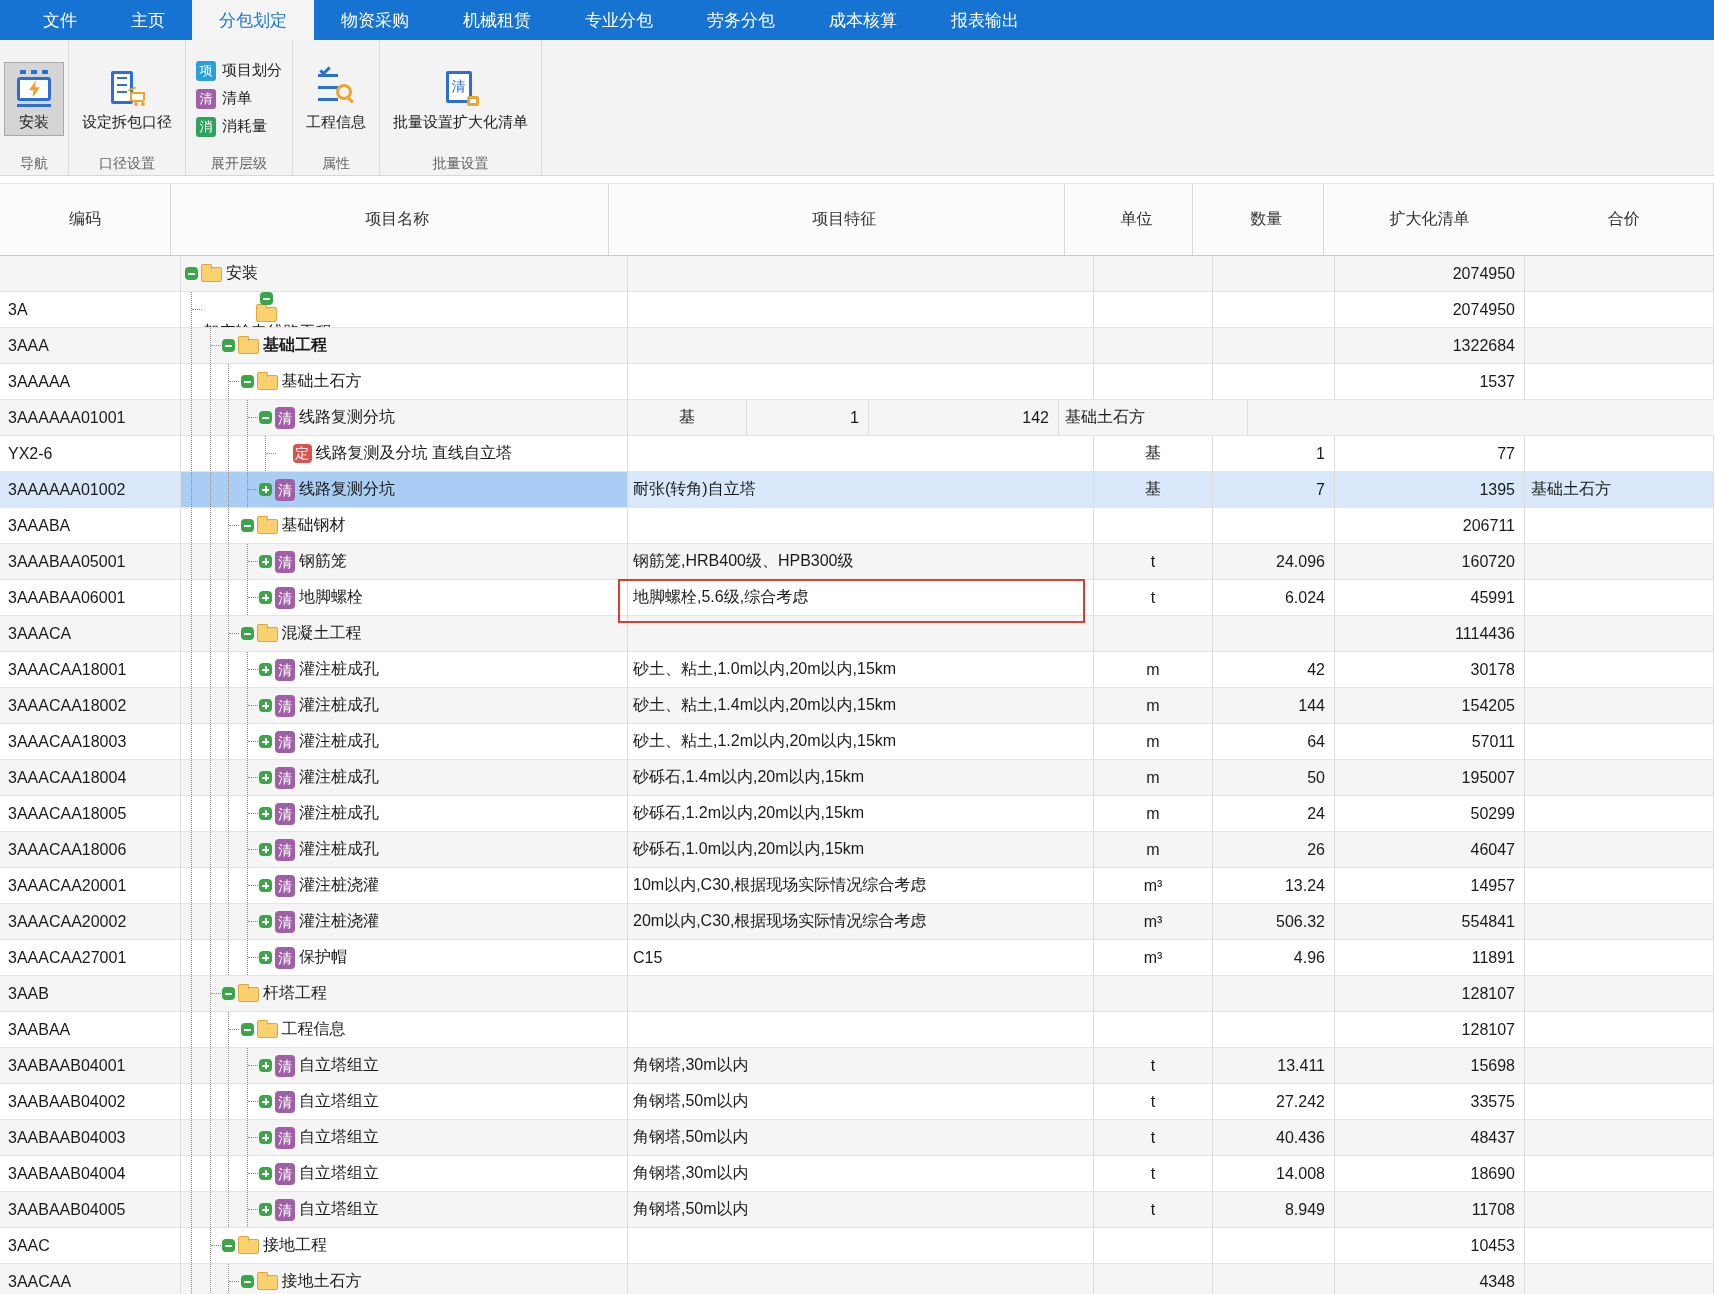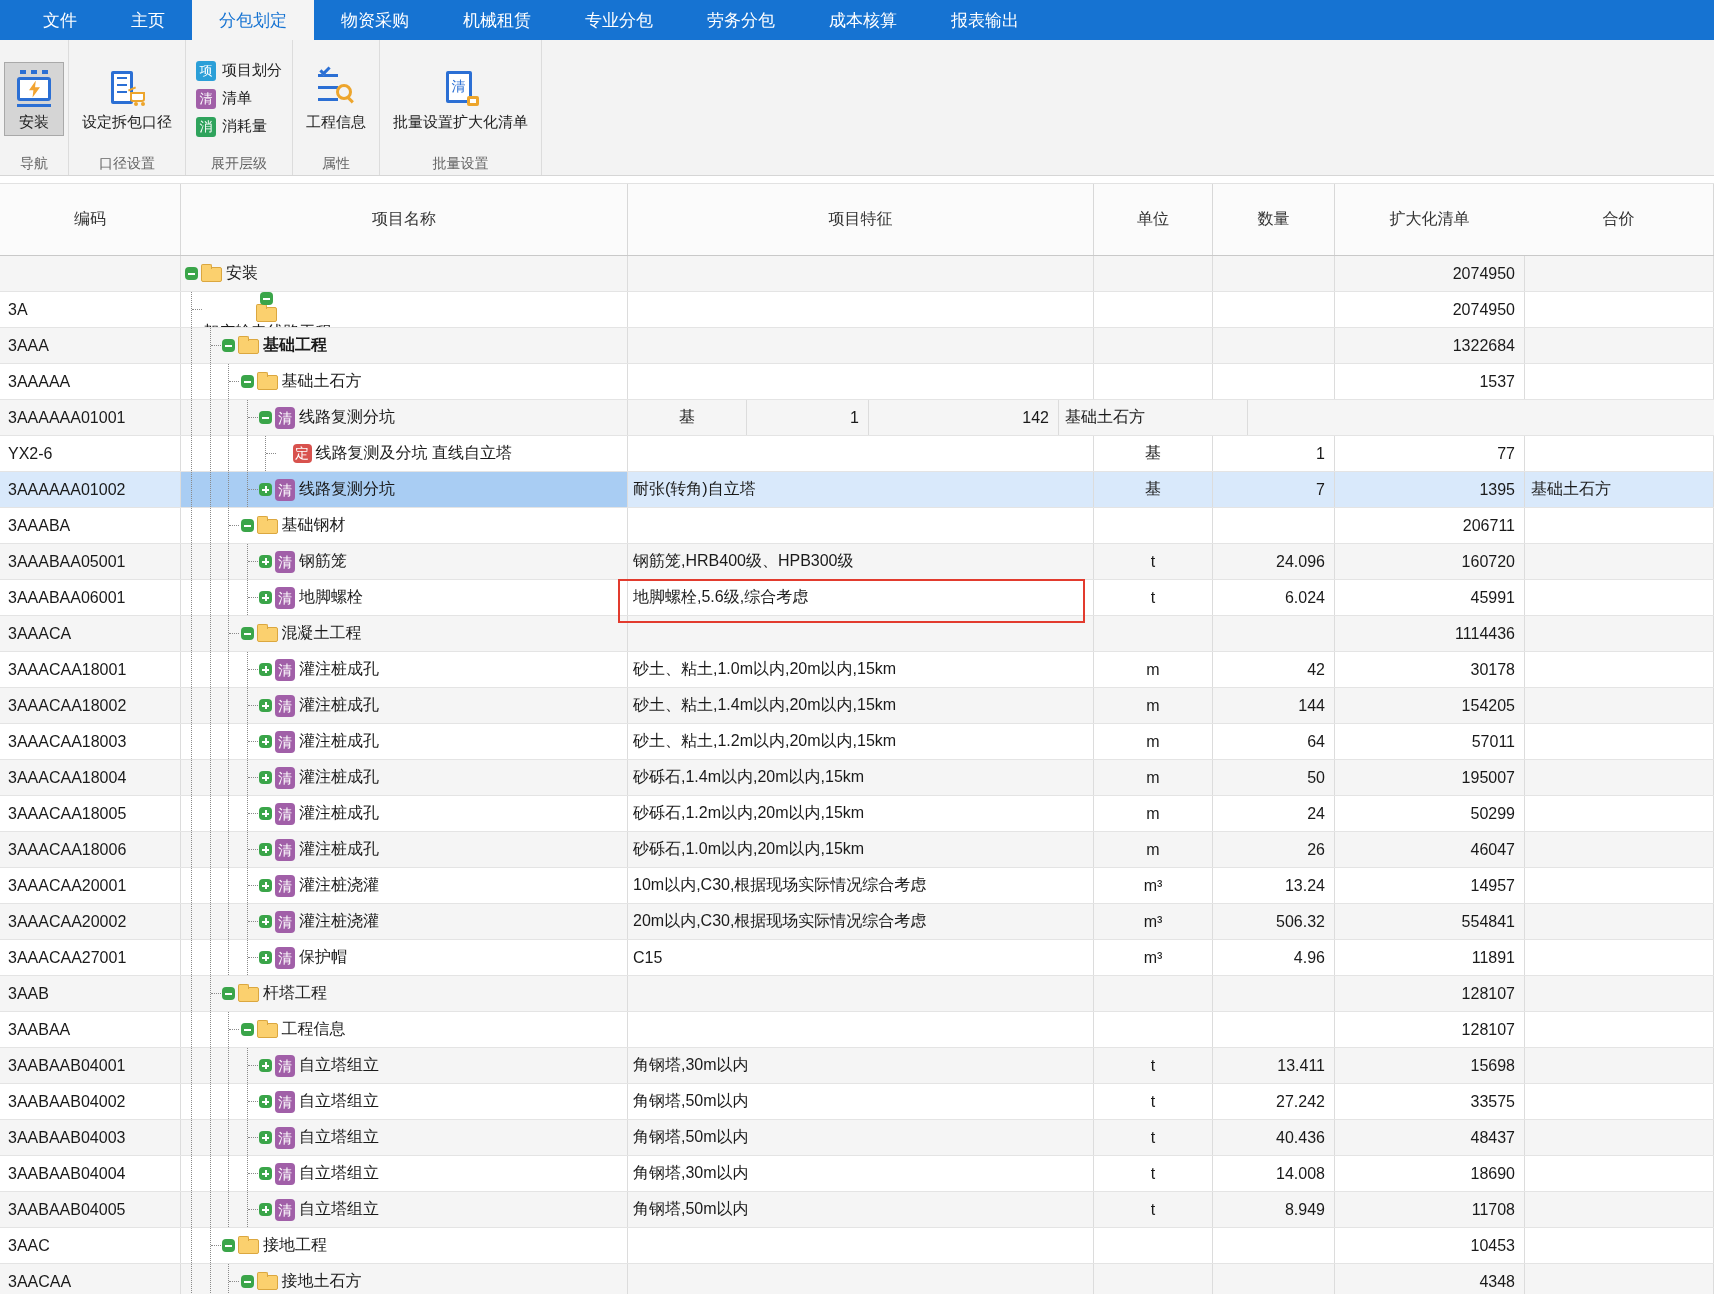--- a/index.html
+++ b/index.html
@@ -75,21 +75,21 @@
     display:flex; align-items:center; justify-content:center;
     font-size:14px; color:#2b6fd4; }
   .ic-doc .mini { position:absolute; right:1px; bottom:2px; width:12px; height:10px;
     background:#fff; border:3px solid #eda52c; border-radius:2px; }
 
   
   .gridgap { height:7px; background:#fff; }
   .grid { position:relative; }
   .ghead { display:flex; height:73px; background:#fbfbfb;
     border-top:1px solid #e2e2e2; border-bottom:1px solid #c9c9c9;
-    font-size:16px; color:#333; }
+    font-size:16px; color:#333;gap:16px; }
   .gh { display:flex; align-items:center; justify-content:center;
     border-right:1px solid #d8d8d8; }
   .c0{width:181px} .c1{width:447px} .c2{width:466px} .c3{width:119px}
   .c4{width:122px} .c5{width:190px} .c6{width:189px; border-right:none}
   .grow { display:flex; height:36px; border-bottom:1px solid #e4e4e4;
     font-size:16px; color:#1a1a1a; }
   .grow.even { background:#f5f5f5; }
   .grow.odd { background:#ffffff; }
   .grow.selected { background:#d9e9fb; }
   .grow.selected .c-name { background:#a9cdf3; }

